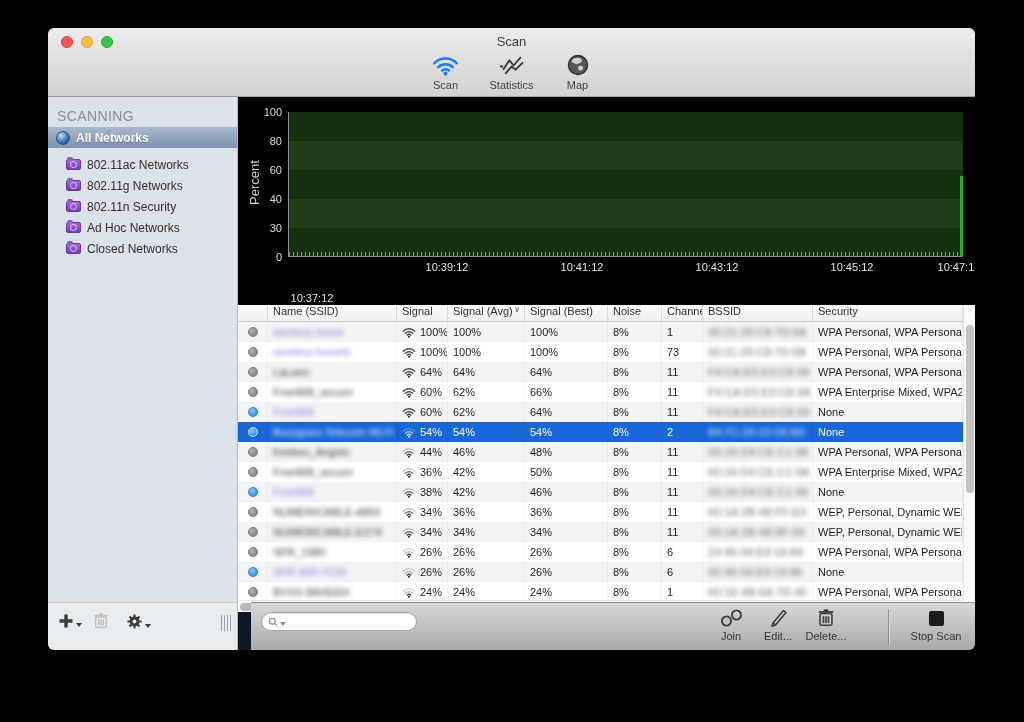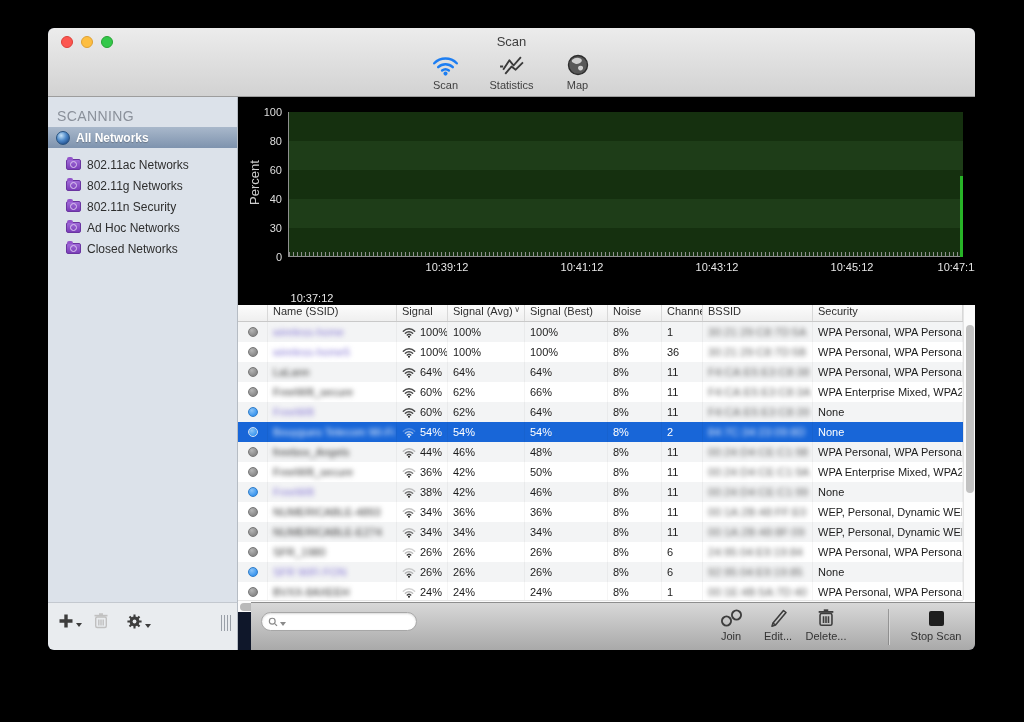--- a/index.html
+++ b/index.html
@@ -310,21 +310,21 @@
           <div class="cell " style="width: 77px;">
             <span>100%</span>
           </div>
           <div class="cell " style="width: 83px;">
             <span>100%</span>
           </div>
           <div class="cell " style="width: 54px;">
             <span>8%</span>
           </div>
           <div class="cell " style="width: 41px;">
-            <span>36</span>
+            <span>73</span>
           </div>
           <div class="cell " style="width: 110px;">
             <span class="blurred bssid-txt">30:21:29:C8:7D:5B</span>
           </div>
           <div class="cell " style="width: 150px;">
             <span>WPA Personal, WPA Personal</span>
           </div>
         </div>
         <div class="row alt">
           <div class="cell dotcell" style="width: 30px;">

